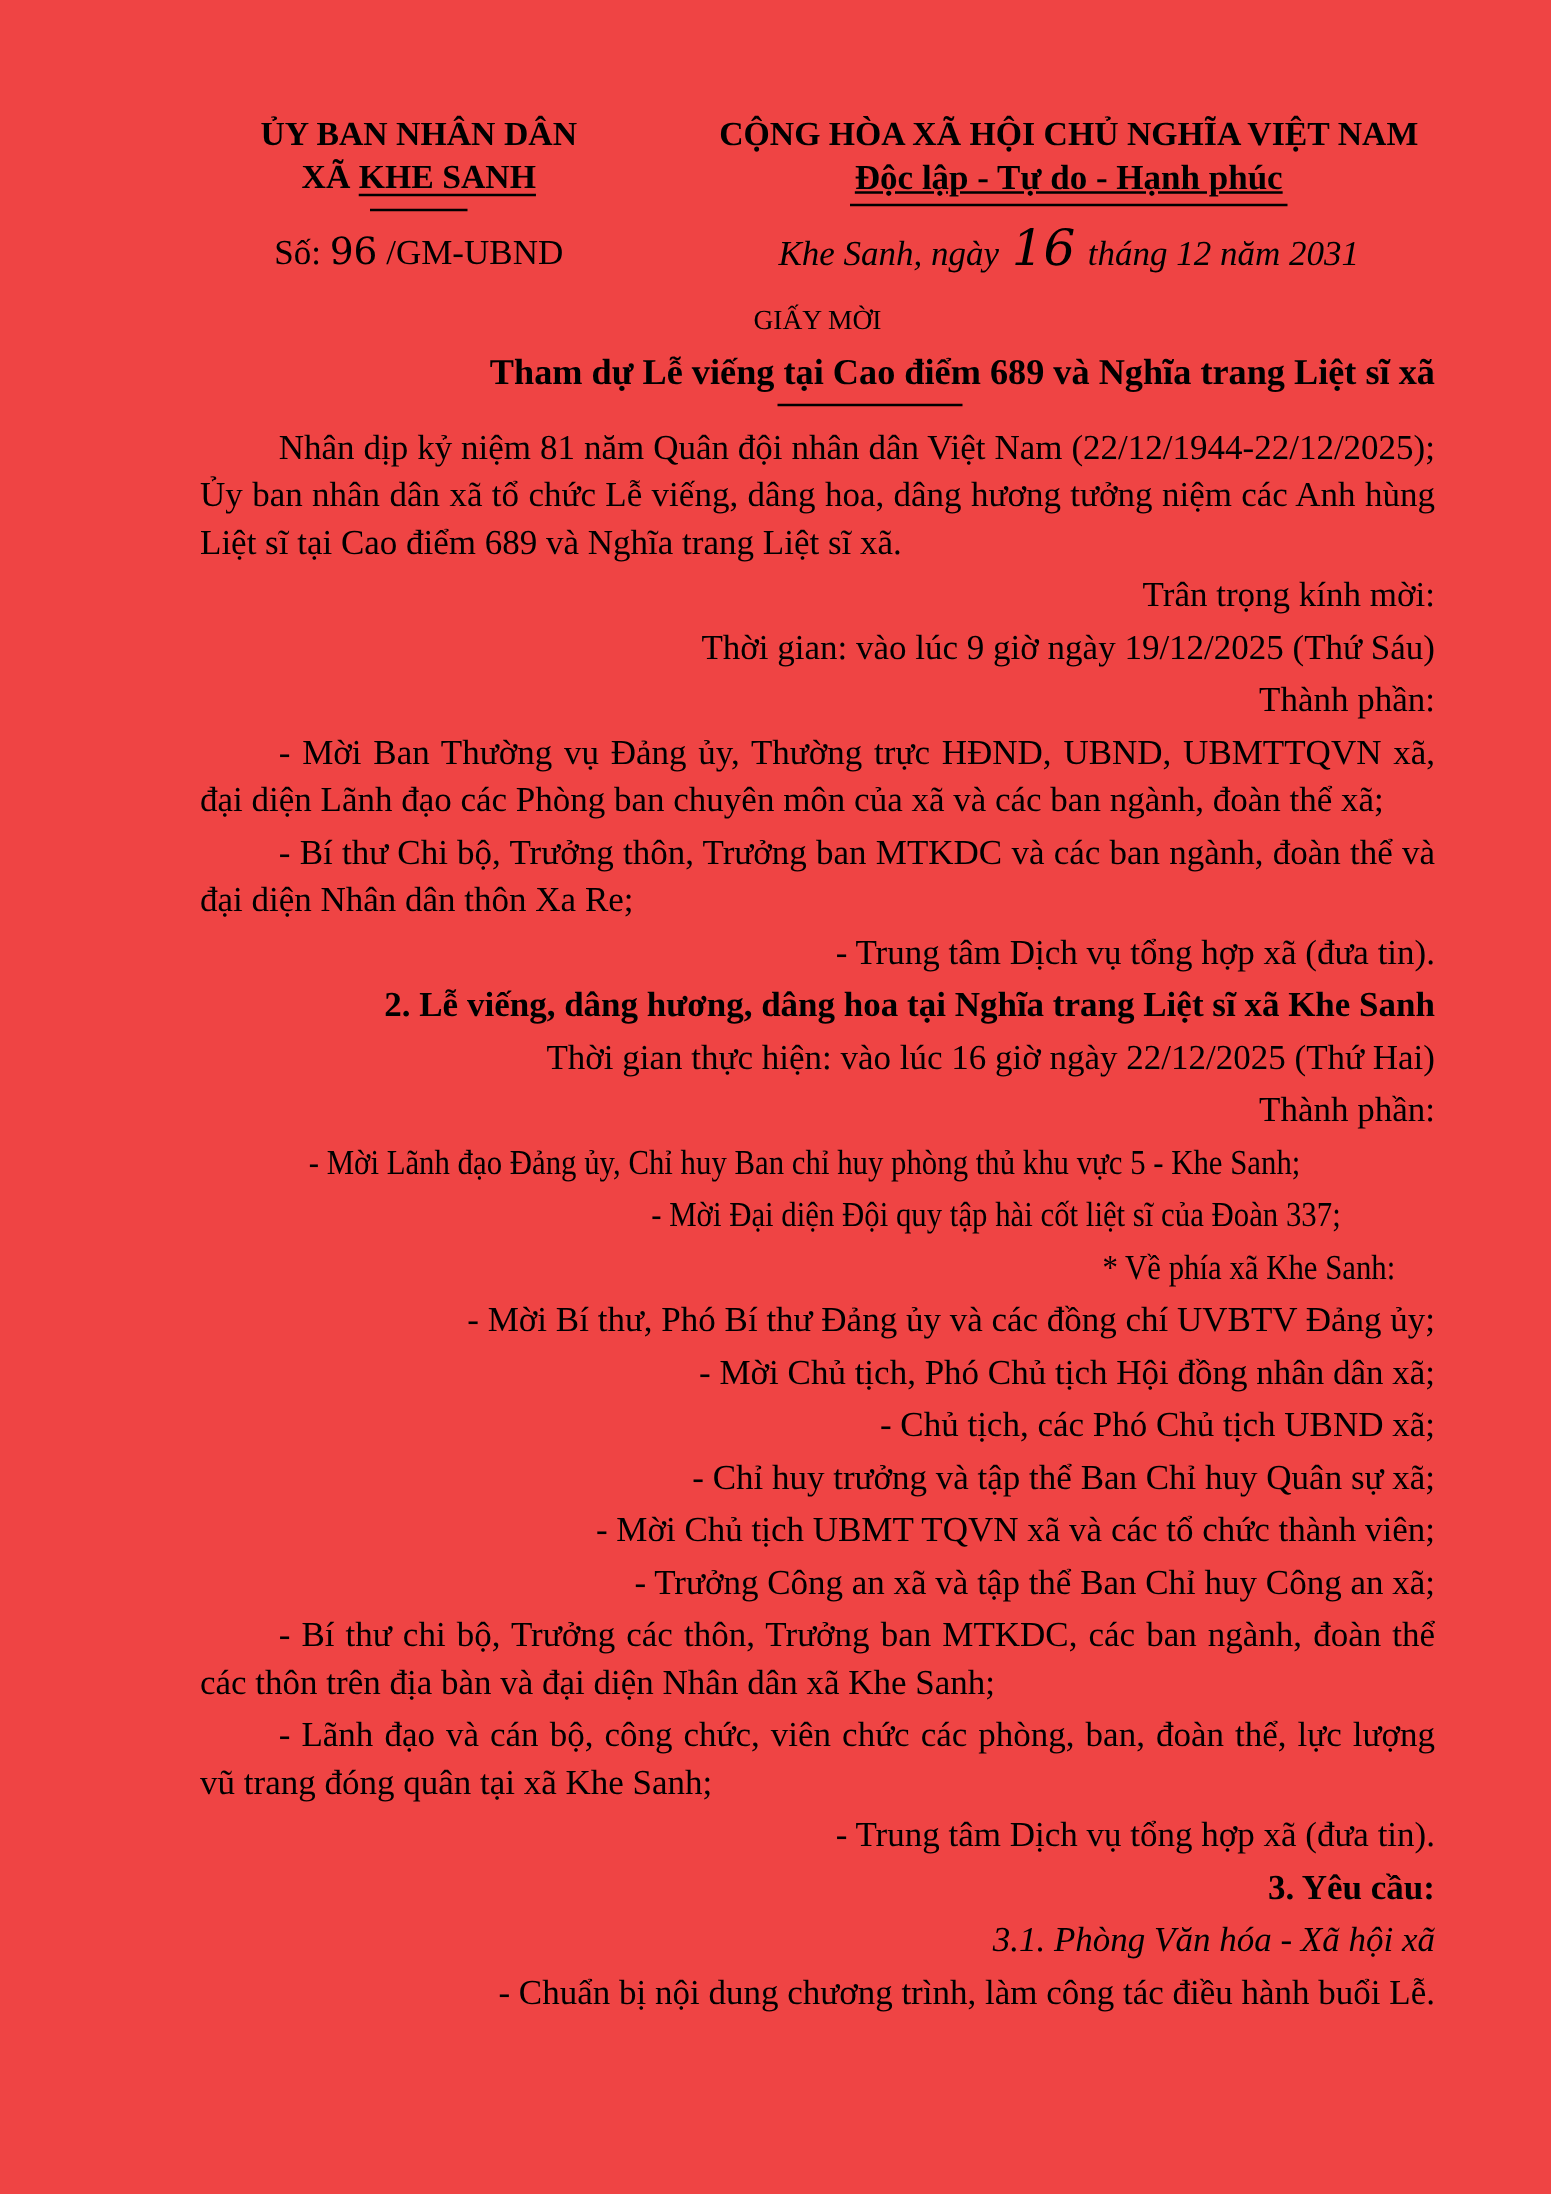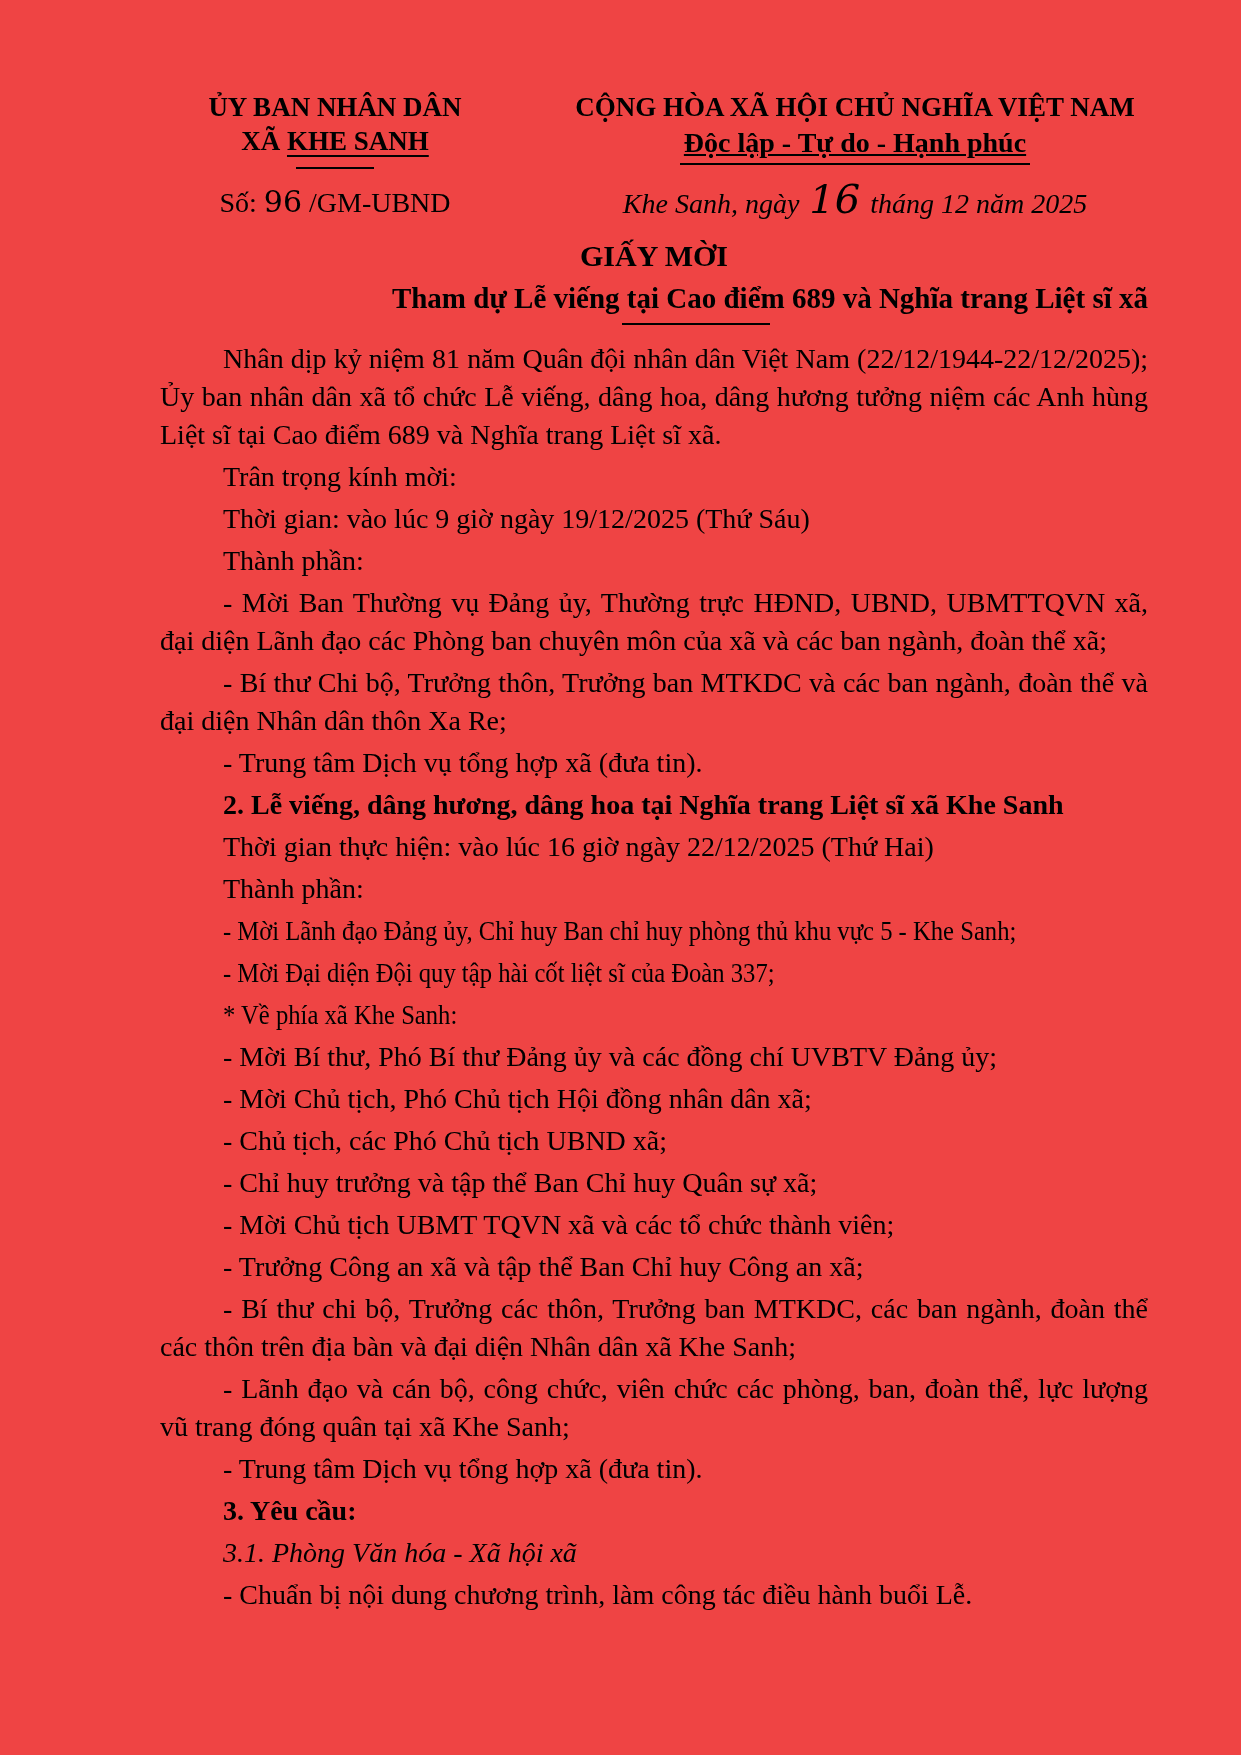--- a/index.html
+++ b/index.html
@@ -19,46 +19,46 @@
   .org-underline{text-decoration:underline;text-underline-offset:5px;text-decoration-thickness:2px;}
   .left-rule{width:78px;height:2px;background:#000;margin:9px auto 0;}
   .doc-number{margin-top:15px;font-size:28px;line-height:36px;}
   .filled-number{font-family:"DejaVu Serif",serif;font-size:30px;margin:0 7px;}
   .nat-line1{font-size:27px;font-weight:bold;line-height:34px;}
   .motto{display:inline-block;font-size:28px;font-weight:bold;line-height:34px;border-bottom:2px solid #000;padding:0 4px 3px;text-decoration:underline;}
   .date-line{margin-top:16px;font-size:28px;font-style:italic;line-height:36px;}
   .filled-day{font-family:"DejaVu Serif",serif;font-size:40px;margin:0 3px;text-align:right;}
   
   .title-block{margin-top:14px;text-align:center;}
-  .doc-title{font-size:30px;font-weight:bold;line-height:40px;}
+  .doc-title{font-size:22px;font-weight:normal;line-height:40px;}
   .doc-subtitle{font-size:29px;font-weight:bold;line-height:40px;margin-top:2px;text-align:right;}
   .title-rule{width:148px;height:2px;background:#000;margin:5px auto 0;transform:translateX(42px);}
   
   .doc-body{margin-top:15px;}
-  .para{margin:0 0 4px;text-indent:63px;text-align:left;}
+  .para{margin:0 0 4px;text-indent:63px;text-align:right;}
   .para.justify{text-align:justify;}
   .para.no-indent{text-indent:0;padding-left:63px;}
   .condensed{display:inline-block;transform:scaleX(0.88);transform-origin:0 50%;white-space:nowrap;}
 </style>
 </head>
 <body>
 
 <div class="page">
 
   <div class="hdr">
     <div class="hdr-left">
       <div class="org-line">ỦY BAN NHÂN DÂN</div>
       <div class="org-line"><span>XÃ </span><span class="org-underline">KHE SANH</span></div>
       <div class="left-rule"></div>
       <div class="doc-number"><span>Số:</span><span class="filled-number">96</span><span>/GM-UBND</span></div>
     </div>
     <div class="hdr-right">
       <div class="nat-line1">CỘNG HÒA XÃ HỘI CHỦ NGHĨA VIỆT NAM</div>
       <div><span class="motto">Độc lập - Tự do - Hạnh phúc</span></div>
-      <div class="date-line"><span>Khe Sanh, ngày </span><span class="filled-day italic">16</span><span> tháng 12 năm 2025</span></div>
+      <div class="date-line"><span>Khe Sanh, ngày </span><span class="filled-day italic">16</span><span> tháng 12 năm 2031</span></div>
     </div>
   </div>
 
   <div class="title-block">
     <div class="doc-title">GIẤY MỜI</div>
     <div class="doc-subtitle">Tham dự Lễ viếng tại Cao điểm 689 và Nghĩa trang Liệt sĩ xã</div>
     <div class="title-rule"></div>
   </div>
 
   <div class="doc-body" id="doc-body">

